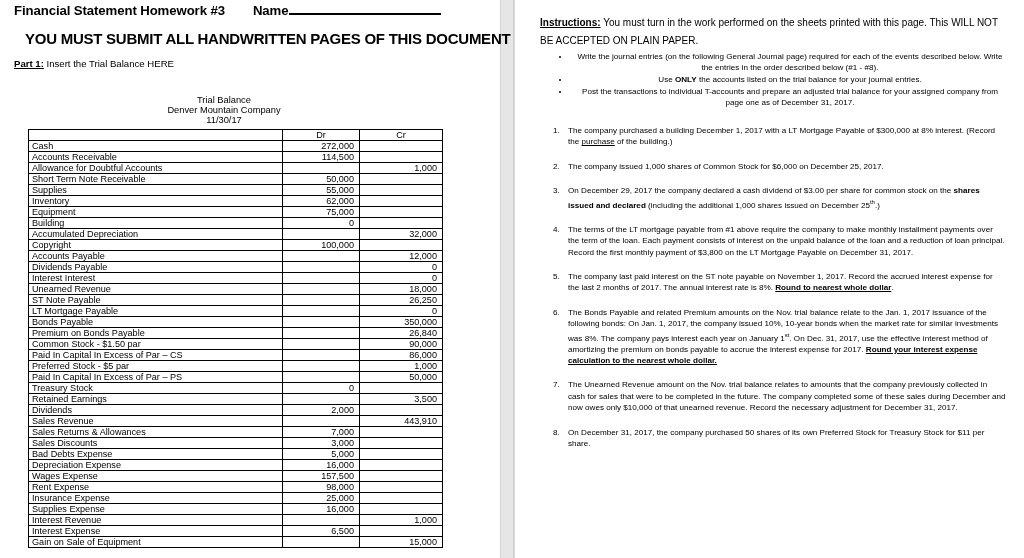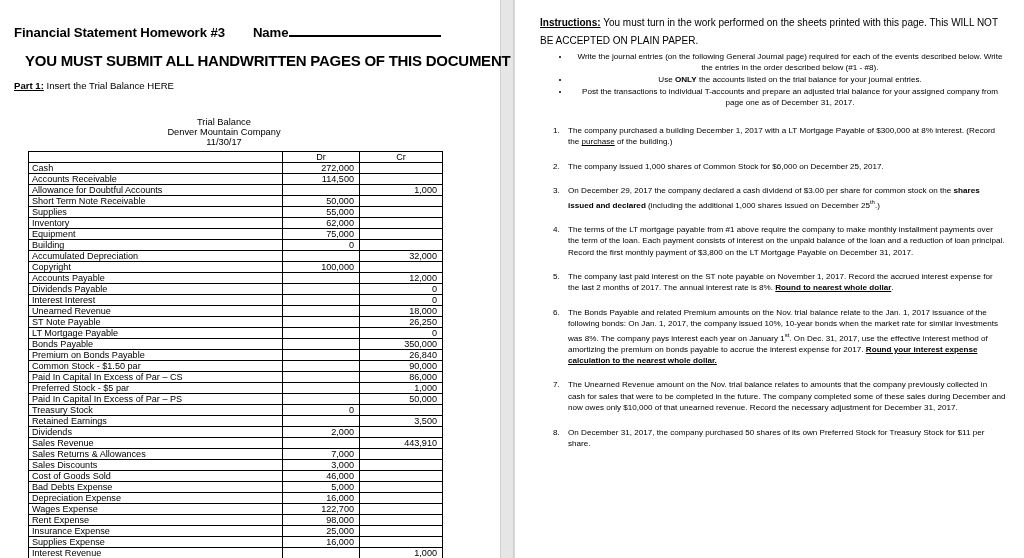--- a/index.html
+++ b/index.html
@@ -20,21 +20,21 @@
     width: 1024px;
     height: 558px;
   }
   
   .left-page {
     width: 500px;
     height: 418px;
     background: #ffffff;
     position: relative;
     box-sizing: border-box;
-    padding: 22px 10px 0 10px;
+    padding: 0 10px 0 10px;
   }
   .hdr-row {
     display: flex;
     align-items: baseline;
     font-weight: bold;
     font-size: 13.2px;
     letter-spacing: -0.1px;
     margin: 2px 0 0 4px;
   }
   .hdr-title { white-space: nowrap; }
@@ -345,37 +345,32 @@
             <td>Sales Returns &amp; Allowances</td>
             <td class="num">7,000</td>
             <td class="num"></td>
           </tr>
           <tr>
             <td>Sales Discounts</td>
             <td class="num">3,000</td>
             <td class="num"></td>
           </tr>
           <tr>
-            <td>Cost of Goods Sold</td>
-            <td class="num">46,000</td>
-            <td class="num"></td>
-          </tr>
-          <tr>
             <td>Bad Debts Expense</td>
             <td class="num">5,000</td>
             <td class="num"></td>
           </tr>
           <tr>
             <td>Depreciation Expense</td>
             <td class="num">16,000</td>
             <td class="num"></td>
           </tr>
           <tr>
             <td>Wages Expense</td>
-            <td class="num">122,700</td>
+            <td class="num">157,500</td>
             <td class="num"></td>
           </tr>
           <tr>
             <td>Rent Expense</td>
             <td class="num">98,000</td>
             <td class="num"></td>
           </tr>
           <tr>
             <td>Insurance Expense</td>
             <td class="num">25,000</td>

